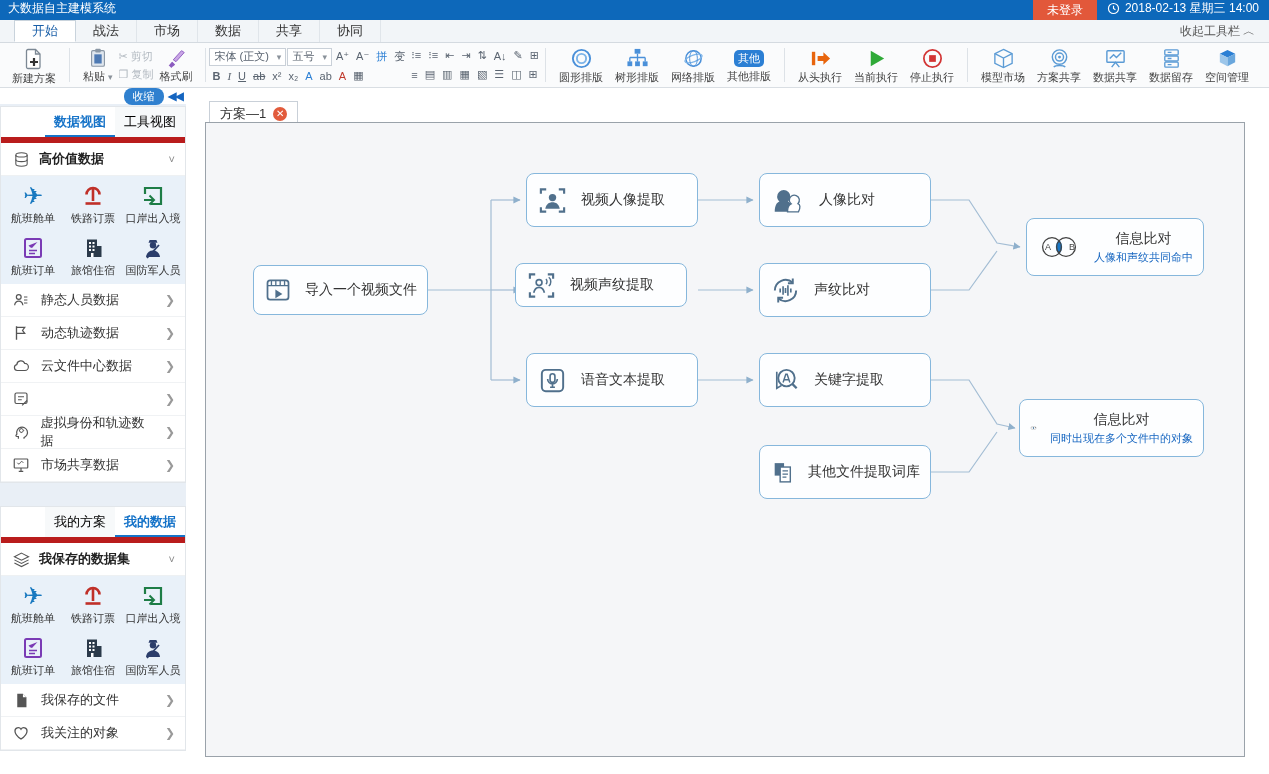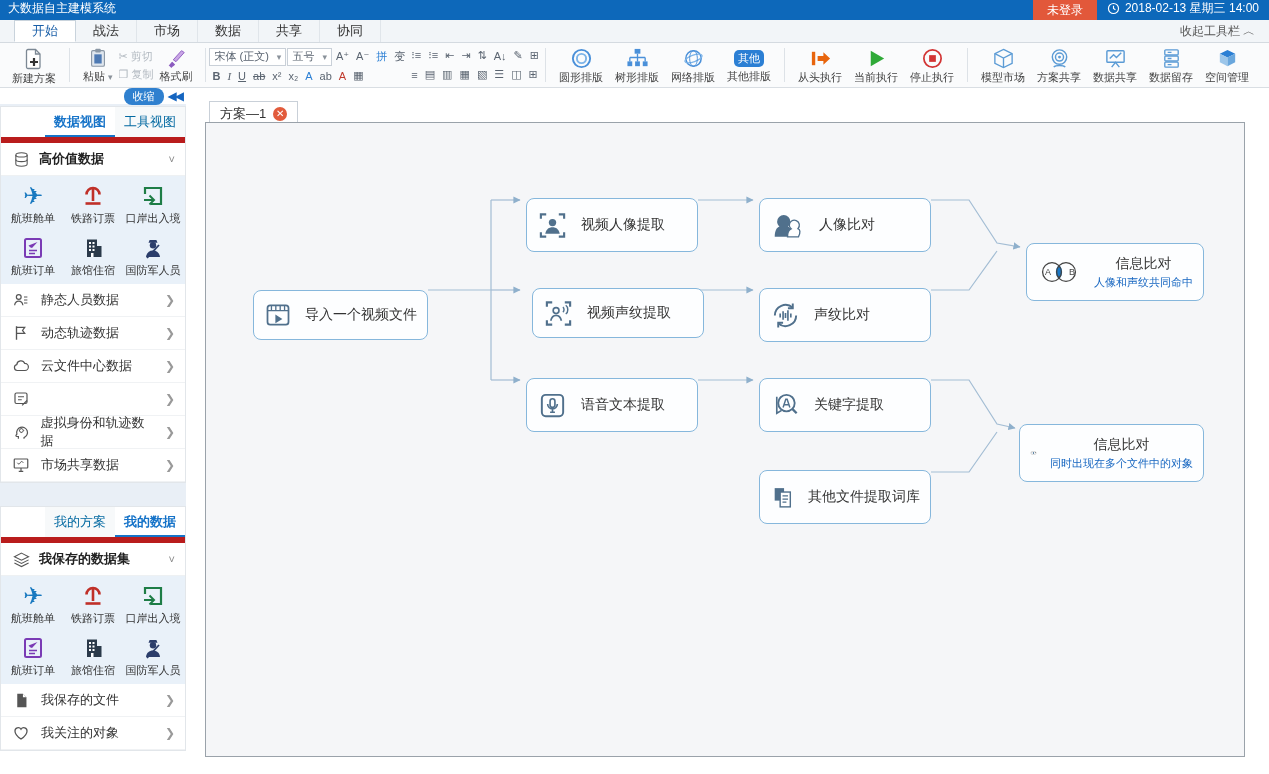--- a/index.html
+++ b/index.html
@@ -36,21 +36,21 @@
   .mg.strike{text-decoration:line-through}.mg.red{color:#c0392b}.mg.blu{color:#2b7fd4}
   .other-badge{background:#2b7fd4;color:#fff;border-radius:5px;font-size:11px;padding:3px 4px;line-height:1;}
   
   .sidebar{position:absolute;left:0;top:88px;width:186px;height:645px;background:#e9eff6;}
   .collapse-row{display:flex;justify-content:flex-end;align-items:center;height:16px;gap:4px;background:#fff;padding-right:2px;}
   .collapse-btn{background:#2f80cf;color:#fff;font-size:11px;padding:1px 9px;border-radius:8px;cursor:pointer;}
   .collapse-arrows{color:#1565c0;font-size:12px;font-weight:bold;cursor:pointer;letter-spacing:-2px;padding-right:2px;}
   .panel{background:#fff;border:1px solid #e2e6ea;margin-top:2px;box-sizing:border-box;}
   .panel.second{margin-top:23px;}
   .ptabs{display:flex;border-bottom:6px solid #b91c1c;padding-left:44px;}
-  .ptab{flex:1;text-align:center;font-size:13px;padding:6px 0 4px;color:#0369a1;background:#f7f9fa;cursor:pointer;border-bottom:2px solid transparent;}
+  .ptab{flex:1;text-align:center;font-size:13px;padding:6px 0 4px;color:#000000;background:#f7f9fa;cursor:pointer;border-bottom:2px solid transparent;}
   .ptab.active{color:#1673c8;border-bottom:2px solid #1673c8;background:#fff;font-weight:bold;}
   .psection{display:flex;align-items:center;gap:8px;padding:7px 10px;font-size:13px;font-weight:bold;color:#222;border-bottom:1px solid #eef1f3;cursor:pointer;}
   .psection .chev{margin-left:auto;color:#888;font-weight:normal;font-size:11px;}
   .dgrid{display:grid;grid-template-columns:repeat(3,1fr);background:#e9f1f9;padding:7px 2px 6px;row-gap:9px;}
   .dcell{display:flex;flex-direction:column;align-items:center;gap:2px;font-size:11px;color:#333;cursor:pointer;}
   .dicon{height:26px;display:flex;align-items:center;justify-content:center;font-size:24px;line-height:1;}
   .plist .litem{display:flex;align-items:center;gap:10px;padding:0 10px;height:32px;font-size:13px;color:#333;border-bottom:1px solid #f0f2f4;cursor:pointer;}
   .litem .chev{margin-left:auto;color:#999;font-size:12px;}
   .licon{width:20px;display:flex;align-items:center;justify-content:center;color:#555;}
   
@@ -60,21 +60,21 @@
   .ws-tabs{position:absolute;left:209px;top:101px;display:flex;gap:4px;flex-direction:column;}
   .ws-tab{display:flex;align-items:center;gap:7px;font-size:13px;padding:3px 10px;border:1px solid #c9d0d8;
           background:#fff;color:#333;cursor:pointer;}
   .ws-tab.inactive{background:#f2f4f6;color:#999;border-color:#d8dde2;}
   .close-dot{width:14px;height:14px;border-radius:50%;background:#e25b3c;color:#fff;font-size:10px;line-height:14px;text-align:center;cursor:pointer;}
   .close-x{color:#aaa;font-size:11px;cursor:pointer;}
   .canvas{position:absolute;left:205px;top:122px;width:1040px;height:635px;background:#f5f6f8;
           border:1px solid #9aa2aa;box-sizing:border-box;}
   .wires{position:absolute;left:0;top:0;pointer-events:none;}
   .node{position:absolute;background:#fdfeff;border:1px solid #86b7dc;border-radius:8px;
-        display:flex;align-items:center;gap:13px;padding:0 10px;box-sizing:border-box;color:#50708c;cursor:pointer;margin-top:25px;}
+        display:flex;align-items:center;gap:13px;padding:0 10px;box-sizing:border-box;color:#50708c;cursor:pointer;}
   .node .nlabel{font-size:14px;color:#333;white-space:nowrap;}
   .node .ncol{display:flex;flex-direction:column;align-items:center;gap:2px;}
   .node .nsub{font-size:11px;color:#1565c0;white-space:nowrap;}
   svg{display:block;}
   .defs{position:absolute;width:0;height:0;overflow:hidden;}
 </style>
 </head>
 <body>
 
 <svg class="defs">
@@ -741,21 +741,21 @@
       </svg>
     <span class="nlabel">导入一个视频文件</span>
   </div>
 
   <div class="node" style="left:320px;top:50px;width:172px;height:54px;">
     <svg width="31" height="31">
         <use href="#n-facebox" xlink:href="#n-facebox"></use>
       </svg>
     <span class="nlabel">视频人像提取</span>
   </div>
-  <div class="node" style="left:326px;top:140px;width:172px;height:50px;text-align:center;">
+  <div class="node" style="left:309px;top:140px;width:172px;height:44px;text-align:center;">
     <svg width="31" height="31">
         <use href="#n-voicebox" xlink:href="#n-voicebox"></use>
       </svg>
     <span class="nlabel">视频声纹提取</span>
   </div>
   <div class="node" style="left:320px;top:230px;width:172px;height:54px;">
     <svg width="31" height="31">
         <use href="#n-mic" xlink:href="#n-mic"></use>
       </svg>
     <span class="nlabel">语音文本提取</span>

